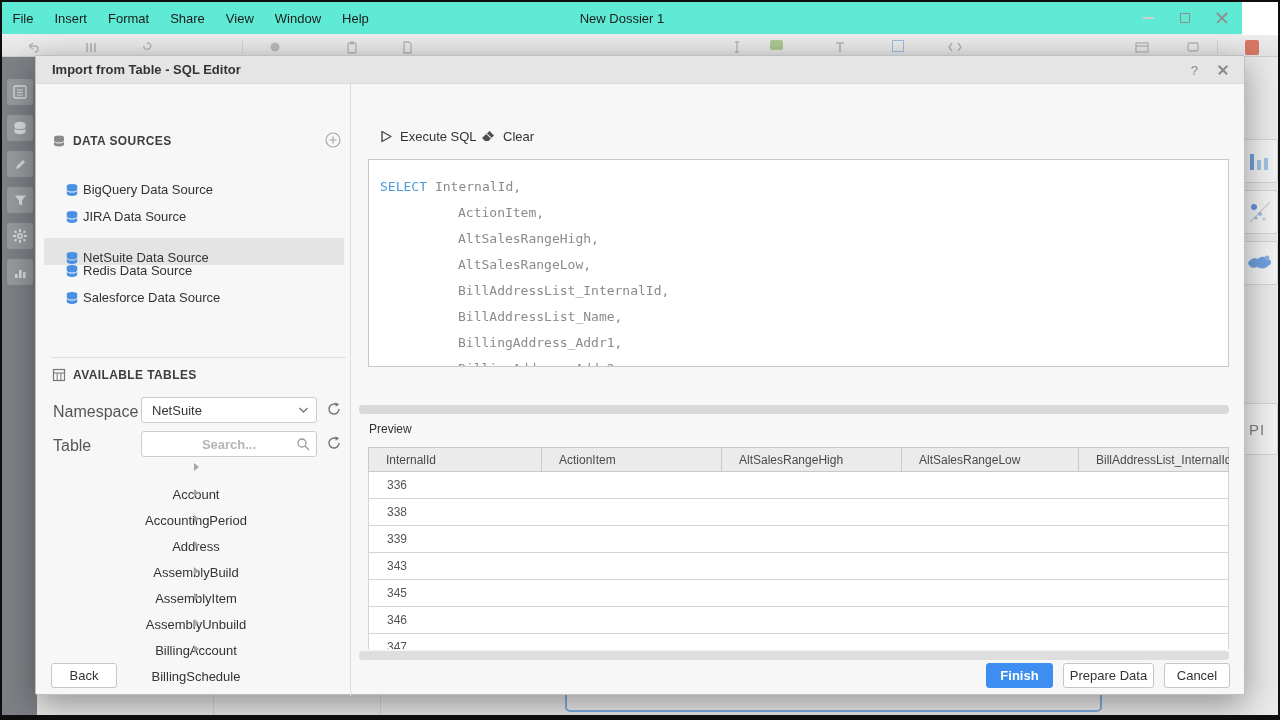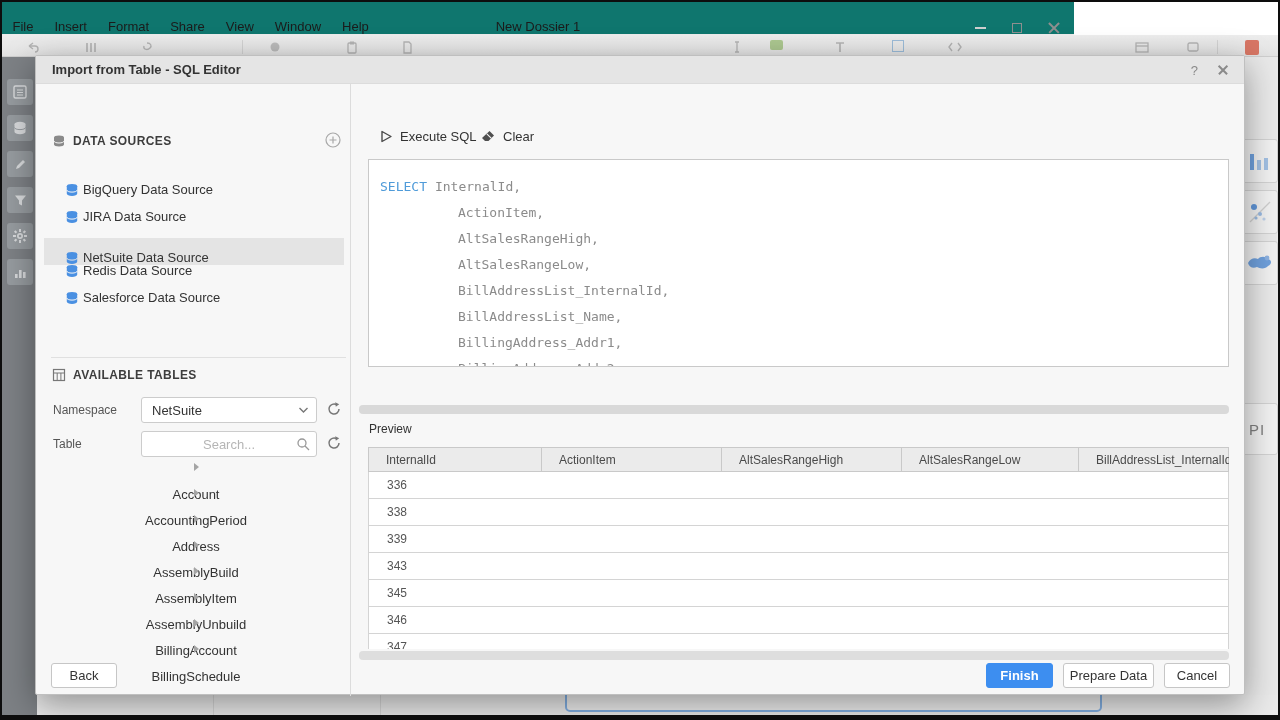--- a/index.html
+++ b/index.html
@@ -8,22 +8,22 @@
   .abs { position:absolute; }
 
   
   .frame { position:absolute; background:#0d0d0d; z-index:100; pointer-events:none; }
   #frame-t { left:0; top:0; width:1280px; height:2px; }
   #frame-b { left:0; top:715px; width:1280px; height:5px; }
   #frame-l { left:0; top:0; width:2px; height:720px; }
   #frame-r { left:1278px; top:0; width:2px; height:720px; }
 
   
-  #menubar { left:2px; top:2px; width:1072px; height:33px; background:#0f766e;
-             border-bottom:1px solid #ececec; display:flex; align-items:flex-end; z-index:4; }
+  #menubar { left:2px; top:2px; width:1240px; height:33px; background:#5eead4;
+             border-bottom:1px solid #ececec; display:flex; align-items:center; z-index:4; }
   .menu-item { padding:0 10.5px; color:#1b1b1b; cursor:default; }
   #doc-title { position:absolute; left:50%; transform:translateX(-50%); color:#1b1b1b; }
   #win-controls { position:absolute; right:14px; display:flex; gap:26px; align-items:center; }
   .wc-min { width:11px; height:2px; background:#cfcfcf; }
   .wc-max { width:10px; height:10px; border:1.5px solid #8f8f8f; }
   .wc-close { width:12px; height:12px; position:relative; }
   .wc-close:before,.wc-close:after { content:""; position:absolute; left:-1px; top:5px; width:14px; height:1.6px; background:#8f8f8f; }
   .wc-close:before { transform:rotate(45deg); } .wc-close:after { transform:rotate(-45deg); }
 
   
@@ -59,27 +59,27 @@
 
   
   #lpanel { position:absolute; left:0; top:28px; width:315px; height:612px; border-right:1px solid #dcdcdc; }
   .sec-head { position:absolute; display:flex; align-items:center; gap:7px; font-weight:bold;
               font-size:12px; color:#3d3d3d; letter-spacing:.4px; }
   .ds-item { position:absolute; left:8px; width:300px; height:27px; display:flex; align-items:flex-end;
              gap:4px; padding-left:21px; cursor:pointer; }
   .ds-item.selected { background:#e4e4e4;margin-top:14px; }
   .ds-item .lbl { color:#333; }
   #ds-divider { position:absolute; left:15px; top:273px; width:295px; height:1px; background:#e0e0e0; }
-  .form-label { position:absolute; left:17px; font-size:12px; color:#555; }
+  .form-label { position:absolute; left:17px; font-size:16px; color:#555; }
   .nsp-select { position:absolute; left:105px; width:176px; height:26px; background:#fff; border:1px solid #ccc;
                 border-radius:3px; display:flex; align-items:center; padding:0 24px 0 10px; color:#333; cursor:pointer; }
   .nsp-select svg { position:absolute; right:7px; }
   .search-box { position:absolute; left:105px; width:176px; height:26px; }
   .search-box input { width:100%; height:100%; border:1px solid #ccc; border-radius:3px; background:#fff;
-                      text-align:center; font-size:13px; color:#333; outline:none; font-family:"Liberation Sans",sans-serif; }
+                      text-align:center; font-size:13px; color:#333; outline:none; font-family:"Liberation Sans",sans-serif;font-weight:bold; }
   .search-box input::placeholder { color:#b5b5b5; }
   .search-box svg { position:absolute; right:7px; top:6px; }
   .refresh-btn { position:absolute; left:289px; width:18px; height:18px; cursor:pointer; }
   .tree-item { position:absolute; left:15px; width:290px; height:26px; display:flex; align-items:center; gap:8px; cursor:pointer;flex-direction:column; }
   .caret { width:0; height:0; border-left:5px solid #a5a5a5; border-top:4px solid transparent; border-bottom:4px solid transparent; }
   .tree-item .lbl { color:#333; }
 
   
   #rpanel { position:absolute; left:316px; top:28px; width:893px; height:612px; }
   .sqlbar-btn { position:absolute; top:45px; display:flex; align-items:center; gap:7px; color:#333; cursor:pointer; }

